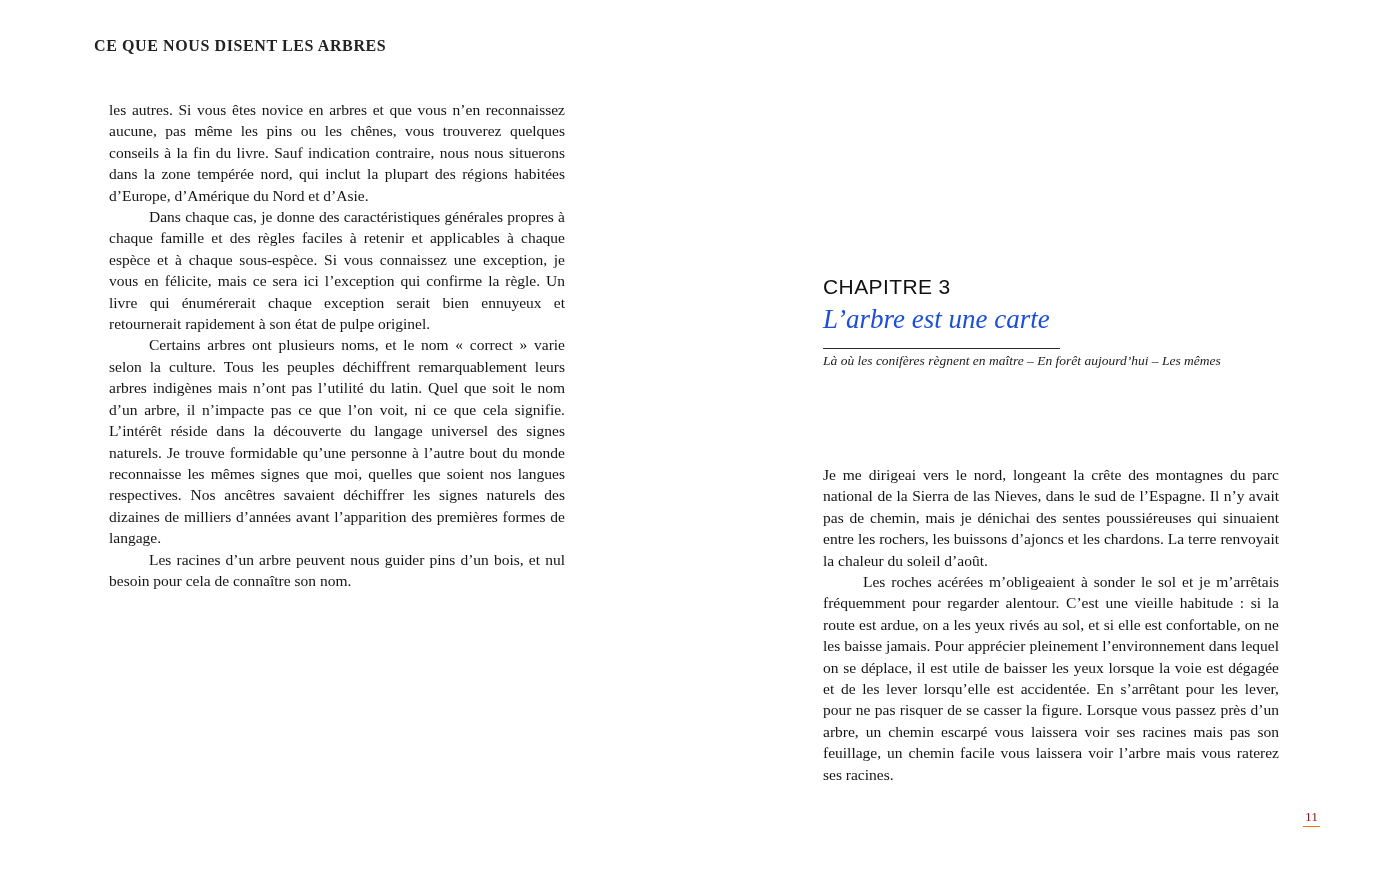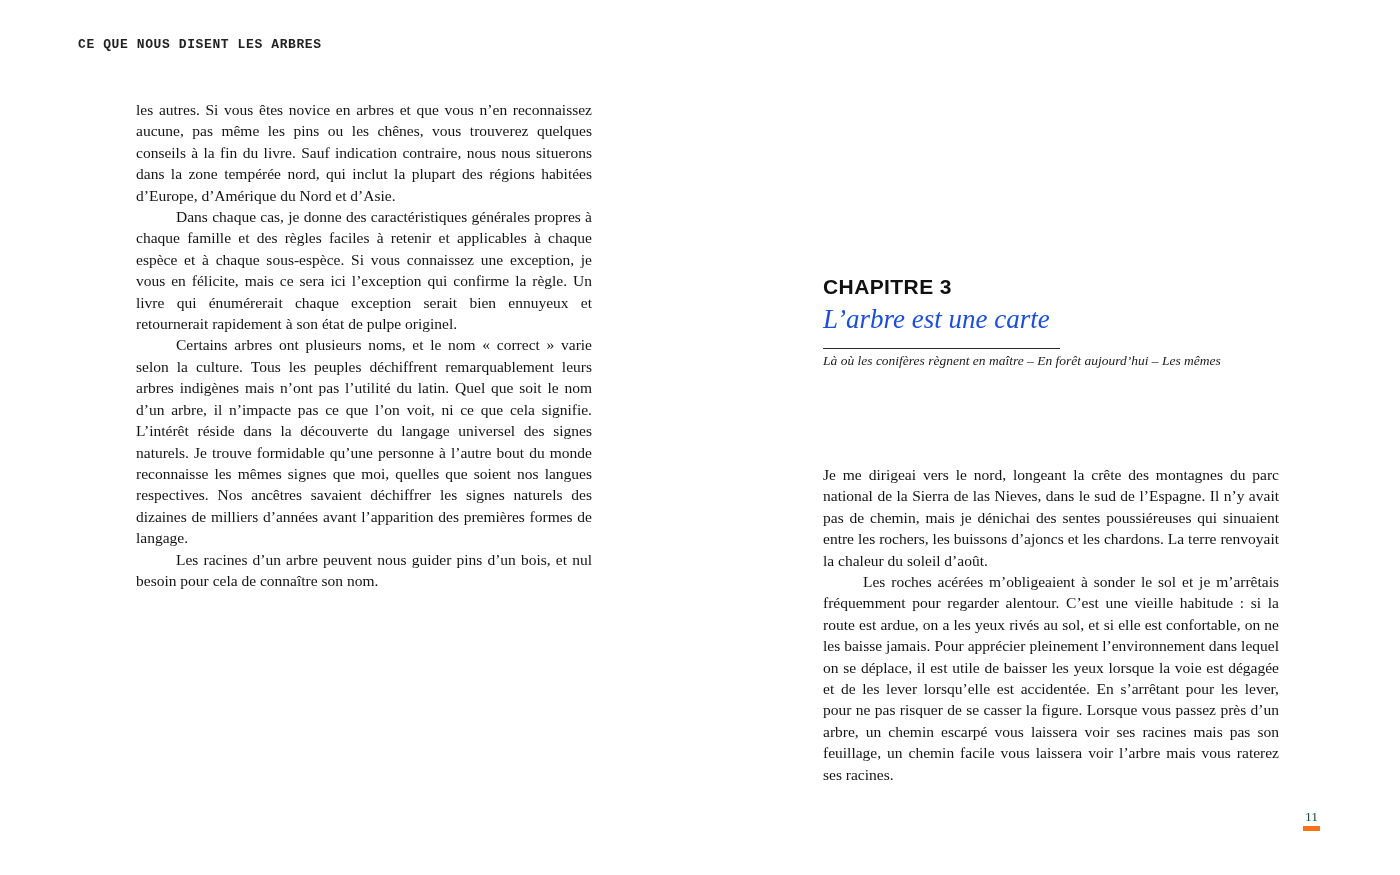--- a/index.html
+++ b/index.html
@@ -10,35 +10,35 @@
     width: 1400px;
     height: 875px;
     position: relative;
     background: #ffffff;
     font-family: "Liberation Serif", serif;
     color: #141414;
     overflow: hidden;
   }
   .running-header {
     position: absolute;
-    left: 78px;
+    left: 94px;
     top: 37px;
-    font-family: Liberation Mono, monospace;
+    font-family: Liberation Serif, serif;
     font-weight: bold;
-    font-size: 13px;
+    font-size: 16px;
     letter-spacing: 0.6px;
     color: #222;
     white-space: nowrap;
   }
   .text-column {
     position: absolute;
     width: 456px;
   }
   .left-column {
-    left: 136px;
+    left: 109px;
     top: 99px;
   }
   .right-column {
     left: 823px;
     top: 464px;
   }
   .text-column p {
     margin: 0;
     font-size: 15.5px;
     line-height: 21.4px;
@@ -46,21 +46,21 @@
     color: #141414;
   }
   .text-column p.indent {
     text-indent: 40px;
   }
   .chapter-label {
     position: absolute;
     left: 823px;
     top: 275px;
     font-family: "Liberation Sans", sans-serif;
-    font-weight: bold;
+    font-weight: normal;
     font-size: 21px;
     letter-spacing: 0.4px;
     color: #111;
   }
   .chapter-title {
     position: absolute;
     left: 823px;
     top: 304px;
   }
   .chapter-title span {
@@ -79,22 +79,22 @@
     font-size: 13.5px;
     font-style: italic;
     color: #1a1a1a;
     white-space: nowrap;
   }
   .page-number {
     position: absolute;
     left: 1303px;
     top: 809px;
     font-size: 13.5px;
-    color: #14532d;
-    border-bottom: 5px solid #f97316;
+    color: #7f1d1d;
+    border-bottom: 1px solid #f97316;
     padding: 0 2px 1px 2px;
   }
 </style>
 </head>
 <body>
 
 <div class="running-header">CE QUE NOUS DISENT LES ARBRES</div>
 
 <div class="text-column left-column">
   <p>les autres. Si vous êtes novice en arbres et que vous n’en reconnaissez aucune, pas même les pins ou les chênes, vous trouverez quelques conseils à la fin du livre. Sauf indication contraire, nous nous situerons dans la zone tempérée nord, qui inclut la plupart des régions habitées d’Europe, d’Amérique du Nord et d’Asie.</p>

